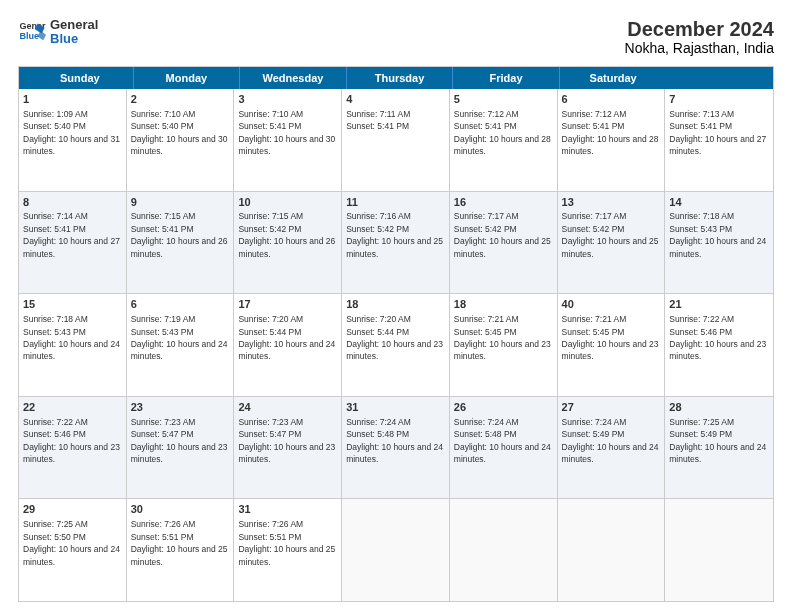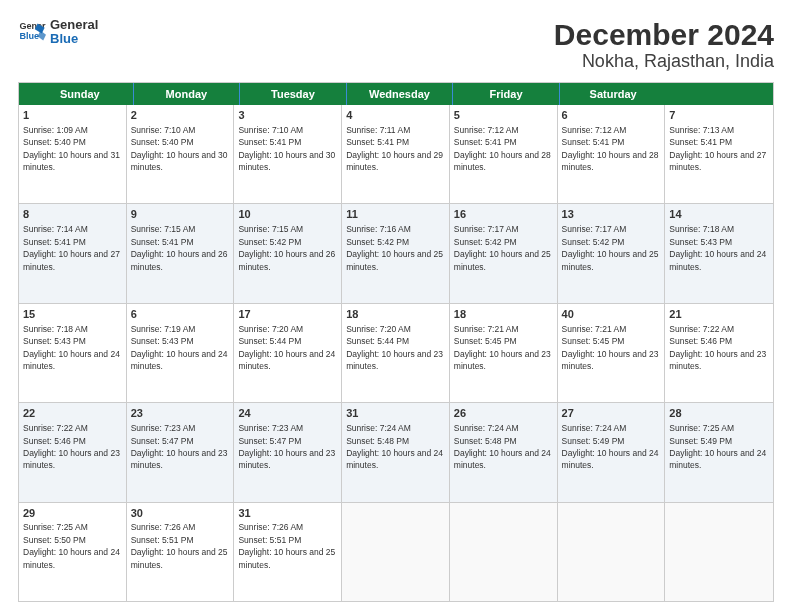--- a/index.html
+++ b/index.html
@@ -29,39 +29,39 @@
       gap: 4px;
     }
     .logo-icon {
       width: 28px;
       height: 28px;
     }
     .title-block {
       text-align: right;
     }
     .main-title {
-      font-size: 30px;
+      font-size: 20px;
       font-weight: bold;
       color: #333;
       line-height: 1.1;
     }
     .subtitle {
-      font-size: 18px;
-      color: #404040;
+      font-size: 14px;
+      color: #000000;
     }
     .calendar {
       flex: 1;
       display: flex;
       flex-direction: column;
       border: 1px solid #ccc;
     }
     .cal-header-row {
       display: grid;
       grid-template-columns: repeat(7, 1fr);
-      background: #15803d;
+      background: #0369a1;
       padding-left: 8px;
     }
     .cal-header-cell {
       color: #fff;
       font-size: 11px;
       font-weight: bold;
       text-align: center;
       padding: 5px 2px;
       border-right: 1px solid #3a8bd5;
     }
@@ -123,22 +123,22 @@
     <div class="title-block">
       <div class="main-title">December 2024</div>
       <div class="subtitle">Nokha, Rajasthan, India</div>
     </div>
   </div>
 
   <div class="calendar">
     <div class="cal-header-row">
       <div class="cal-header-cell">Sunday</div>
       <div class="cal-header-cell">Monday</div>
-      <div class="cal-header-cell">Tuesday</div>
       <div class="cal-header-cell">Wednesday</div>
+      <div class="cal-header-cell">Thursday</div>
       <div class="cal-header-cell">Friday</div>
       <div class="cal-header-cell">Saturday</div>
     </div>
     <div class="cal-body">
 
       <div class="cal-row">
         <div class="cal-cell">
           <span class="day-num">1</span>
           <span class="cell-text">Sunrise: 1:09 AM</span><br>
           <span class="cell-text">Sunset: 5:40 PM</span><br>
@@ -153,21 +153,20 @@
         <div class="cal-cell">
           <span class="day-num">3</span>
           <span class="cell-text">Sunrise: 7:10 AM</span><br>
           <span class="cell-text">Sunset: 5:41 PM</span><br>
           <span class="cell-text">Daylight: 10 hours and 30 minutes.</span>
         </div>
         <div class="cal-cell">
           <span class="day-num">4</span>
           <span class="cell-text">Sunrise: 7:11 AM</span><br>
           <span class="cell-text">Sunset: 5:41 PM</span><br>
-          <span class="cell-text">Daylight: 10 hours and 29 minutes.</span>
         </div>
         <div class="cal-cell">
           <span class="day-num">5</span>
           <span class="cell-text">Sunrise: 7:12 AM</span><br>
           <span class="cell-text">Sunset: 5:41 PM</span><br>
           <span class="cell-text">Daylight: 10 hours and 28 minutes.</span>
         </div>
         <div class="cal-cell">
           <span class="day-num">6</span>
           <span class="cell-text">Sunrise: 7:12 AM</span><br>

